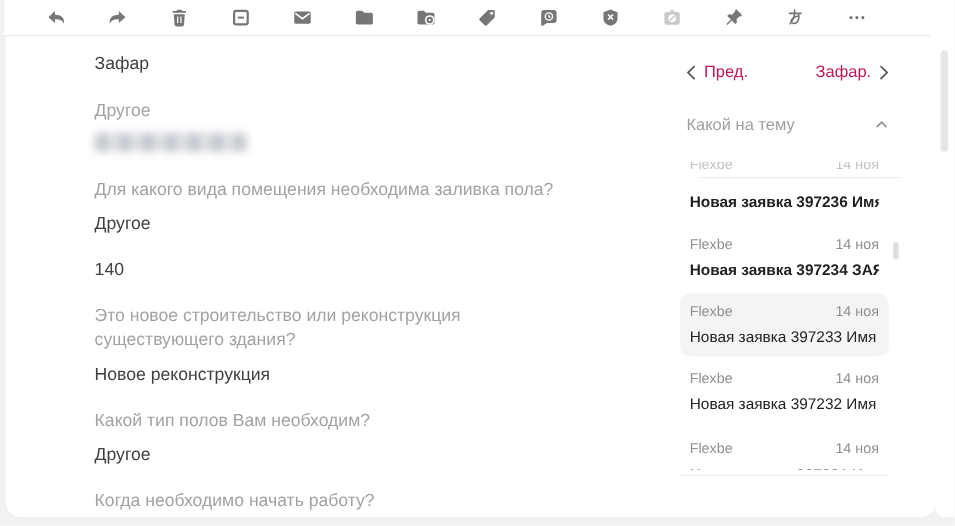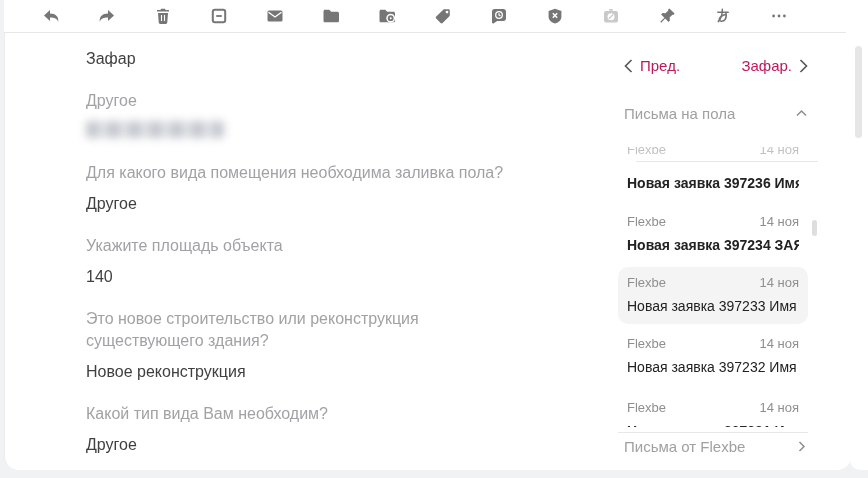--- a/index.html
+++ b/index.html
@@ -183,27 +183,26 @@
 
 <div class="msg">
   <div class="f-value name-line">Зафар</div>
 
   <div class="f-label">Другое</div>
   <div class="phone-redacted"></div>
 
   <div class="f-label">Для какого вида помещения необходима заливка пола?</div>
   <div class="f-value">Другое</div>
 
-  <div class="f-label">Укажите площадь объекта</div>
   <div class="f-value">140</div>
 
   <div class="f-label">Это новое строительство или реконструкция существующего здания?</div>
   <div class="f-value">Новое реконструкция</div>
 
-  <div class="f-label">Какой тип вида Вам необходим?</div>
+  <div class="f-label">Какой тип полов Вам необходим?</div>
   <div class="f-value">Другое</div>
 
   <div class="f-label">Когда необходимо начать работу?</div>
 </div>
 
 <div class="sidebar">
 
   <div class="nav-row">
     <button class="nav-btn nav-prev">
       <svg viewBox="0 0 9 14" fill="none" stroke="#555" stroke-width="1.6">
@@ -213,21 +212,21 @@
     </button>
     <button class="nav-btn">
       <span>Зафар.</span>
       <svg viewBox="0 0 9 14" fill="none" stroke="#555" stroke-width="1.6">
           <path d="M1.5 1l6 6-6 6"></path>
         </svg>
     </button>
   </div>
 
   <button class="sec-row sec-top">
-    <span>Письма на пола</span>
+    <span>Какой на тему</span>
     <svg viewBox="0 0 13 13" fill="none" stroke="currentColor" stroke-width="1.5">
         <path d="M2 8.5 6.5 4 11 8.5"></path>
       </svg>
   </button>
 
   <div class="list">
 
     <div class="thread-item it-0">
       <div class="clip-top">
         <div class="ti-head">
@@ -271,20 +270,14 @@
       <div class="clip-bottom">
         <div class="ti-subj bold">Новая заявка 397231 Имя</div>
       </div>
     </div>
 
     <div class="hr hr-bottom"></div>
   </div>
 
   <div class="inner-scrollbar"></div>
 
-  <button class="sec-row sec-bottom">
-    <span>Письма от Flexbe</span>
-    <svg viewBox="0 0 13 13" fill="none" stroke="currentColor" stroke-width="1.5">
-        <path d="M4.5 2 9 6.5 4.5 11"></path>
-      </svg>
-  </button>
 
 </div>
 
 </body></html>

